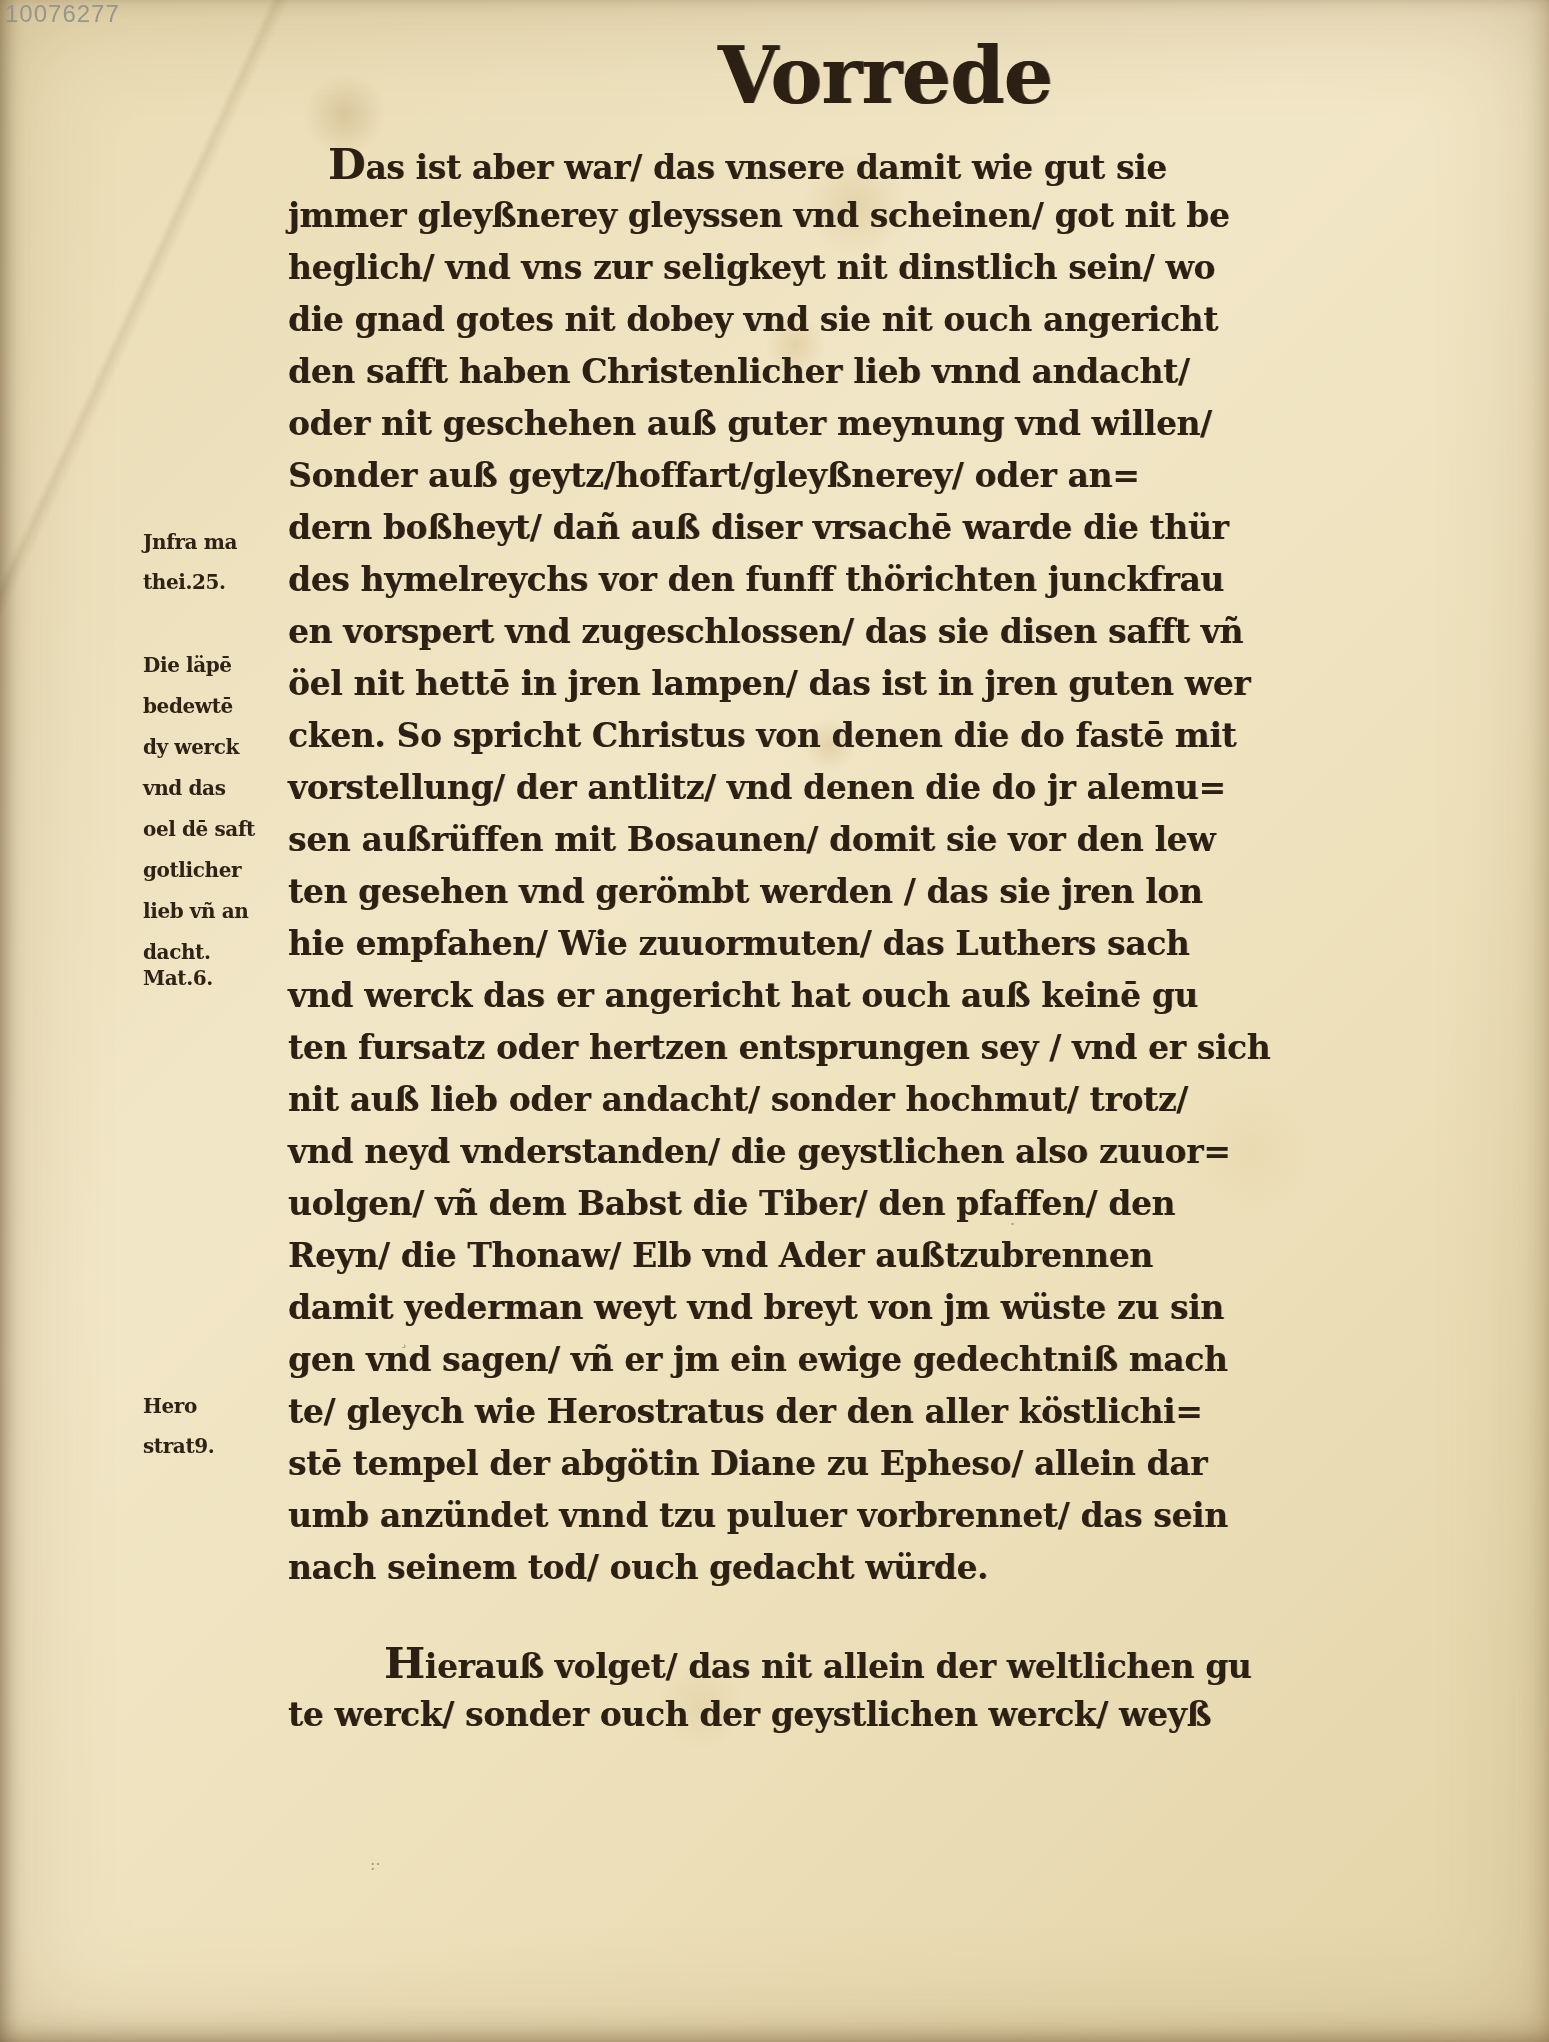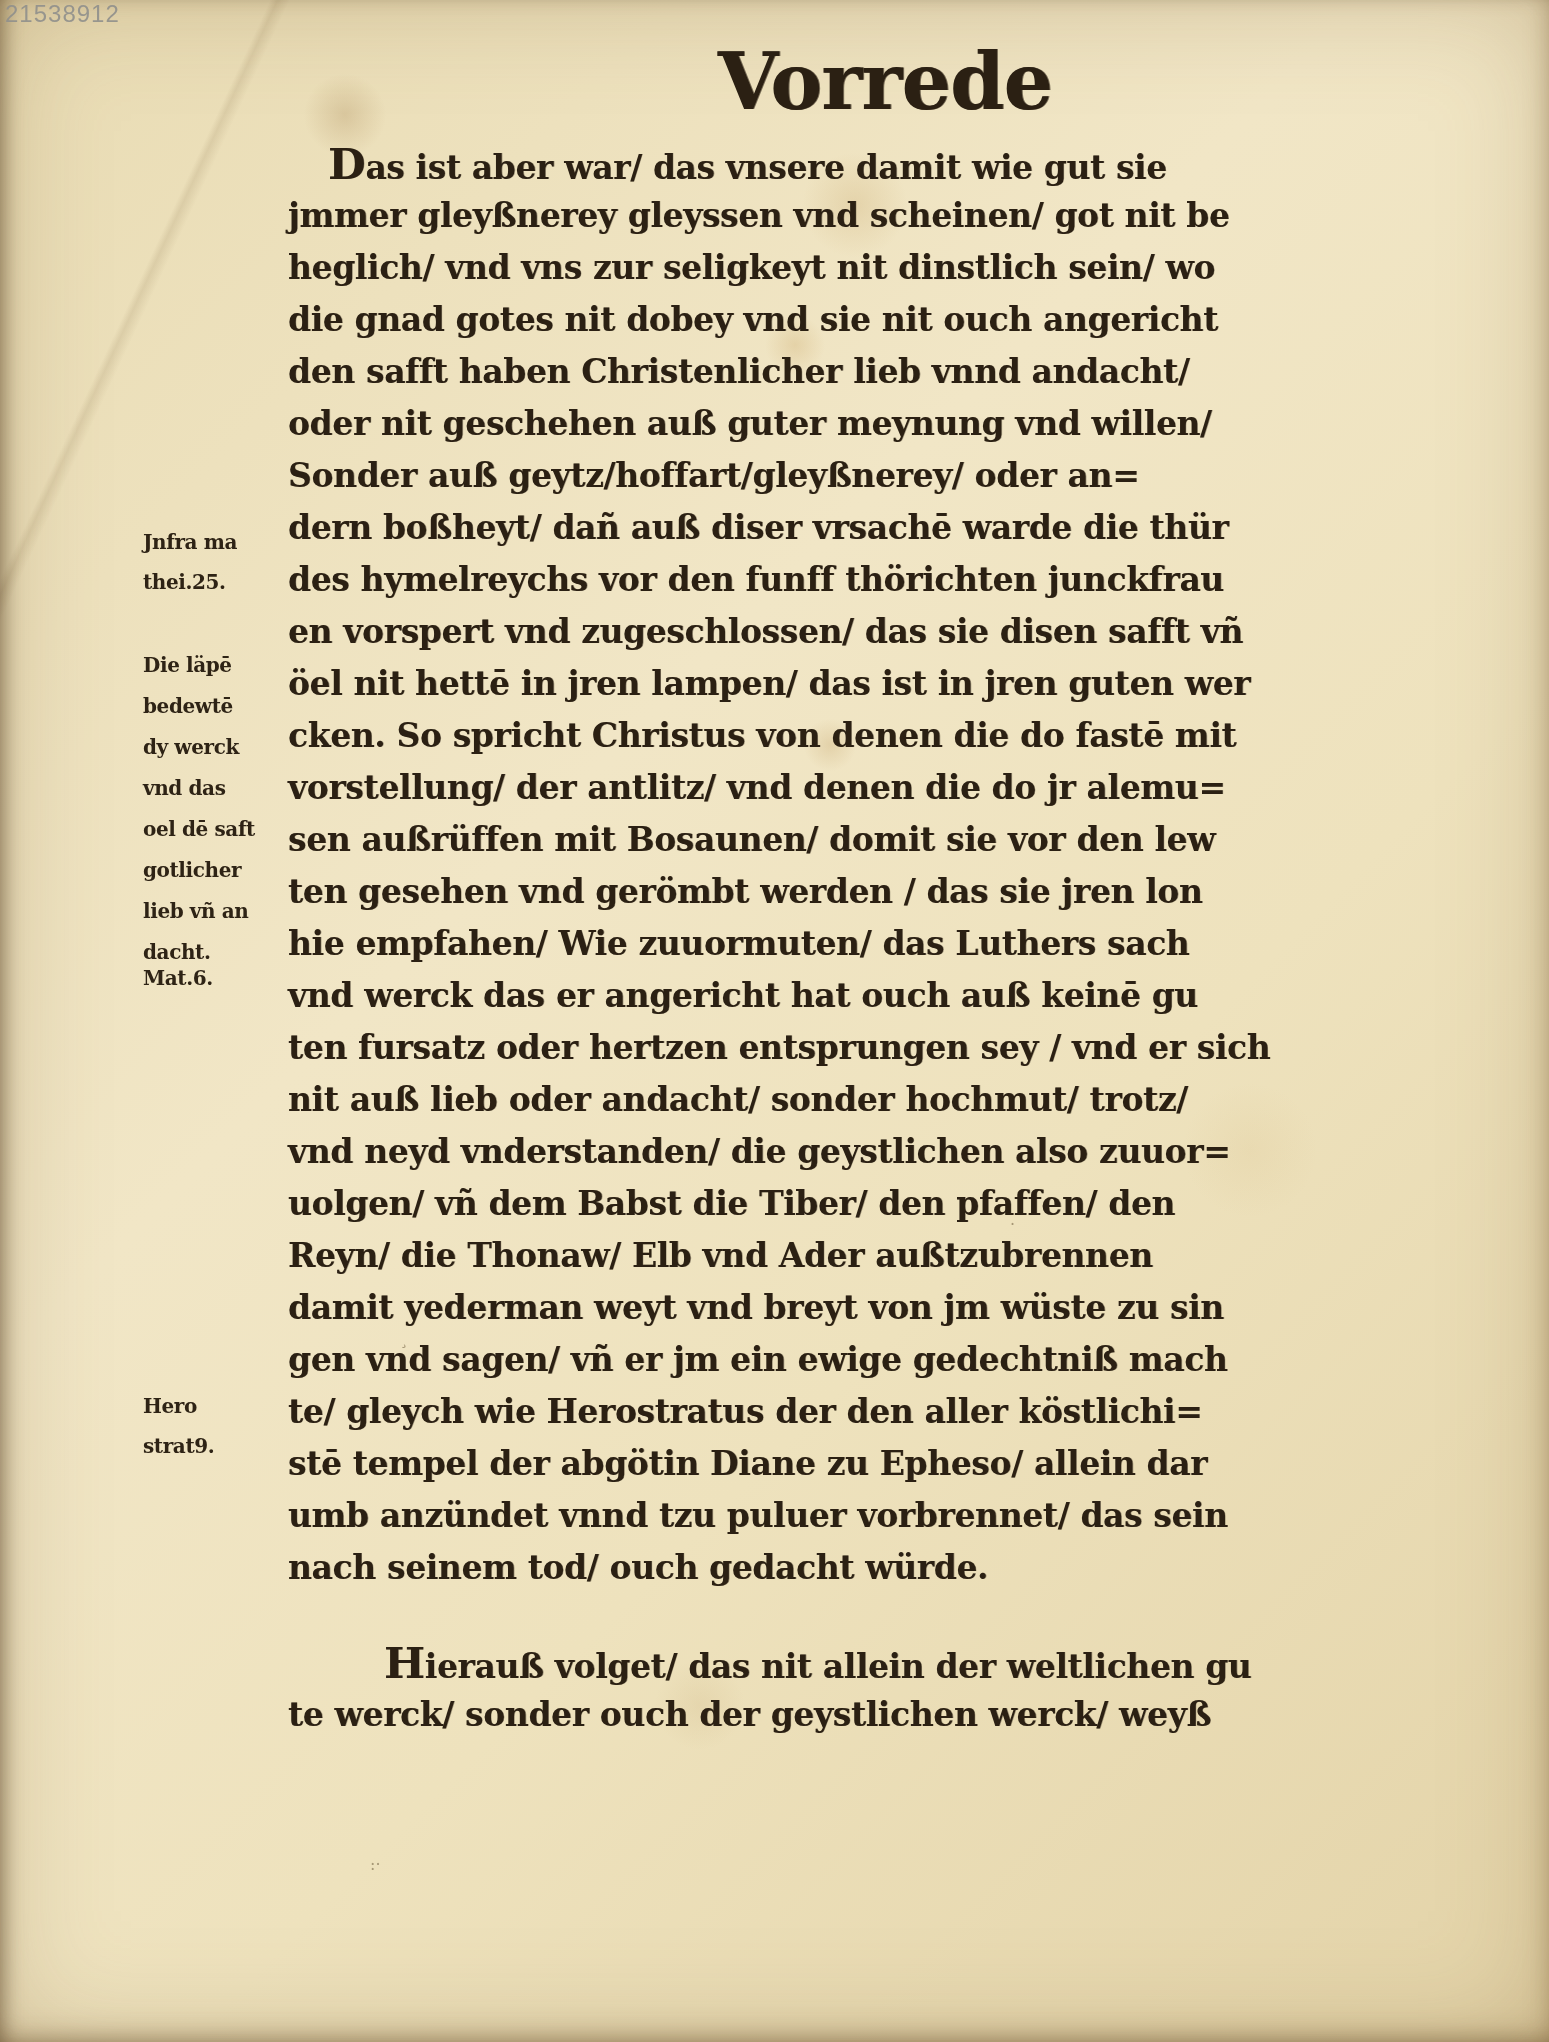--- a/index.html
+++ b/index.html
@@ -22,21 +22,21 @@
       inset 0 -16px 30px -14px rgba(90,65,30,0.45);
     font-family:"DejaVu Serif","Liberation Serif",serif;
     color:#2b2013;
   }
   .stamp{
     position:absolute;left:5px;top:0px;
     font-family:"Liberation Sans","DejaVu Sans",sans-serif;
     font-size:24px;color:#90908c;letter-spacing:1px;opacity:.9;
   }
   .title{
-    position:absolute;left:290px;top:36px;width:890px;margin:0;
+    position:absolute;left:290px;top:30px;width:890px;margin:0;
     text-align:center;padding-left:150px;
     font-size:78px;font-weight:bold;letter-spacing:-1px;
     text-shadow:1px 0 0 rgba(43,32,19,.6);
   }
   .body-col{position:absolute;left:288px;top:138px;width:905px;}
   .line{
     height:52px;line-height:52px;white-space:nowrap;
     font-size:33px;font-weight:bold;letter-spacing:-0.4px;
     text-shadow:0.6px 0.4px 0 rgba(43,32,19,.38);
   }
@@ -55,21 +55,21 @@
   .note-2 .line{height:41px;line-height:41px;}
   .note-3{top:958px;}
   .note-4{top:1386px;}
   .speck{position:absolute;color:#6b5a3a;font-size:16px;opacity:.55;}
 </style>
 </head>
 <body>
 
 <div class="page">
 
-  <div class="stamp">21538912</div>
+  <div class="stamp">10076277</div>
 
   <h1 class="title">Vorrede</h1>
 
   <div class="note note-1">
       <div class="line">Jnfra ma</div>
       <div class="line">thei.25.</div>
     </div>
   <div class="note note-2">
       <div class="line">Die läpē</div>
       <div class="line">bedewtē</div>

